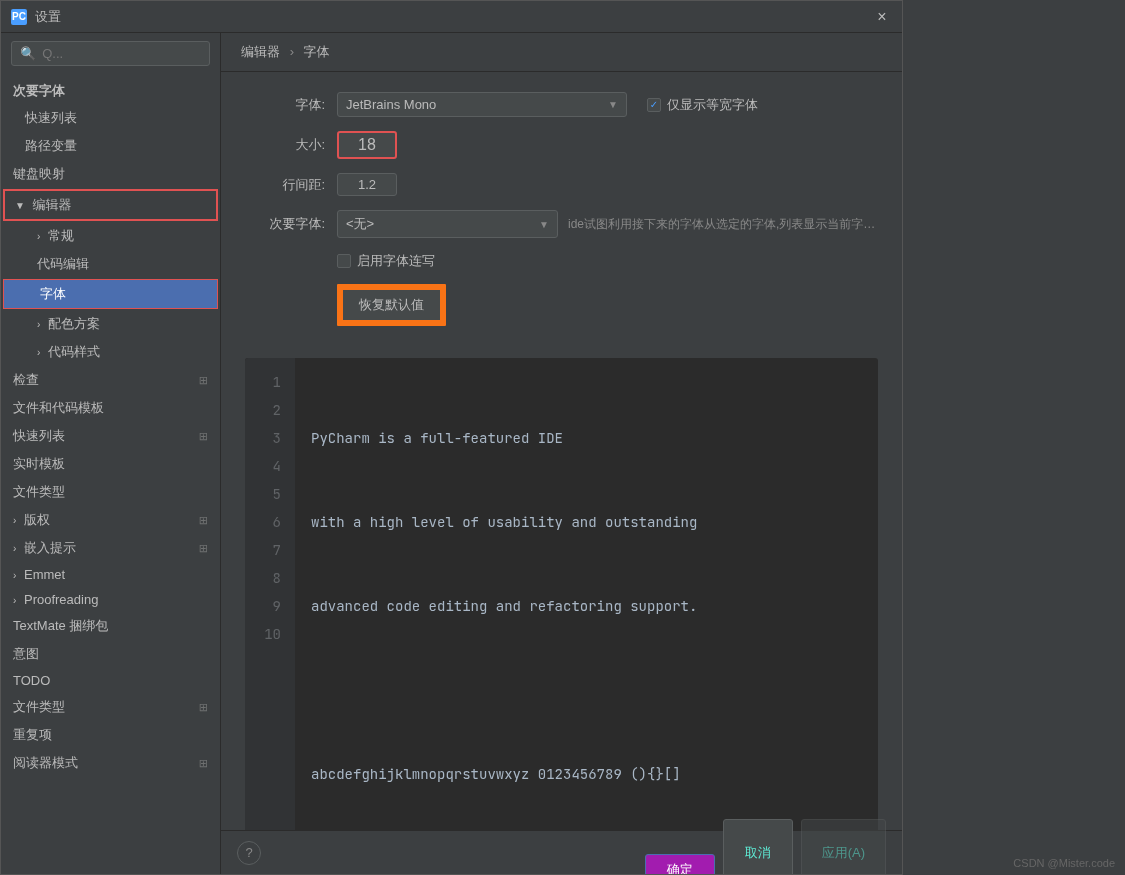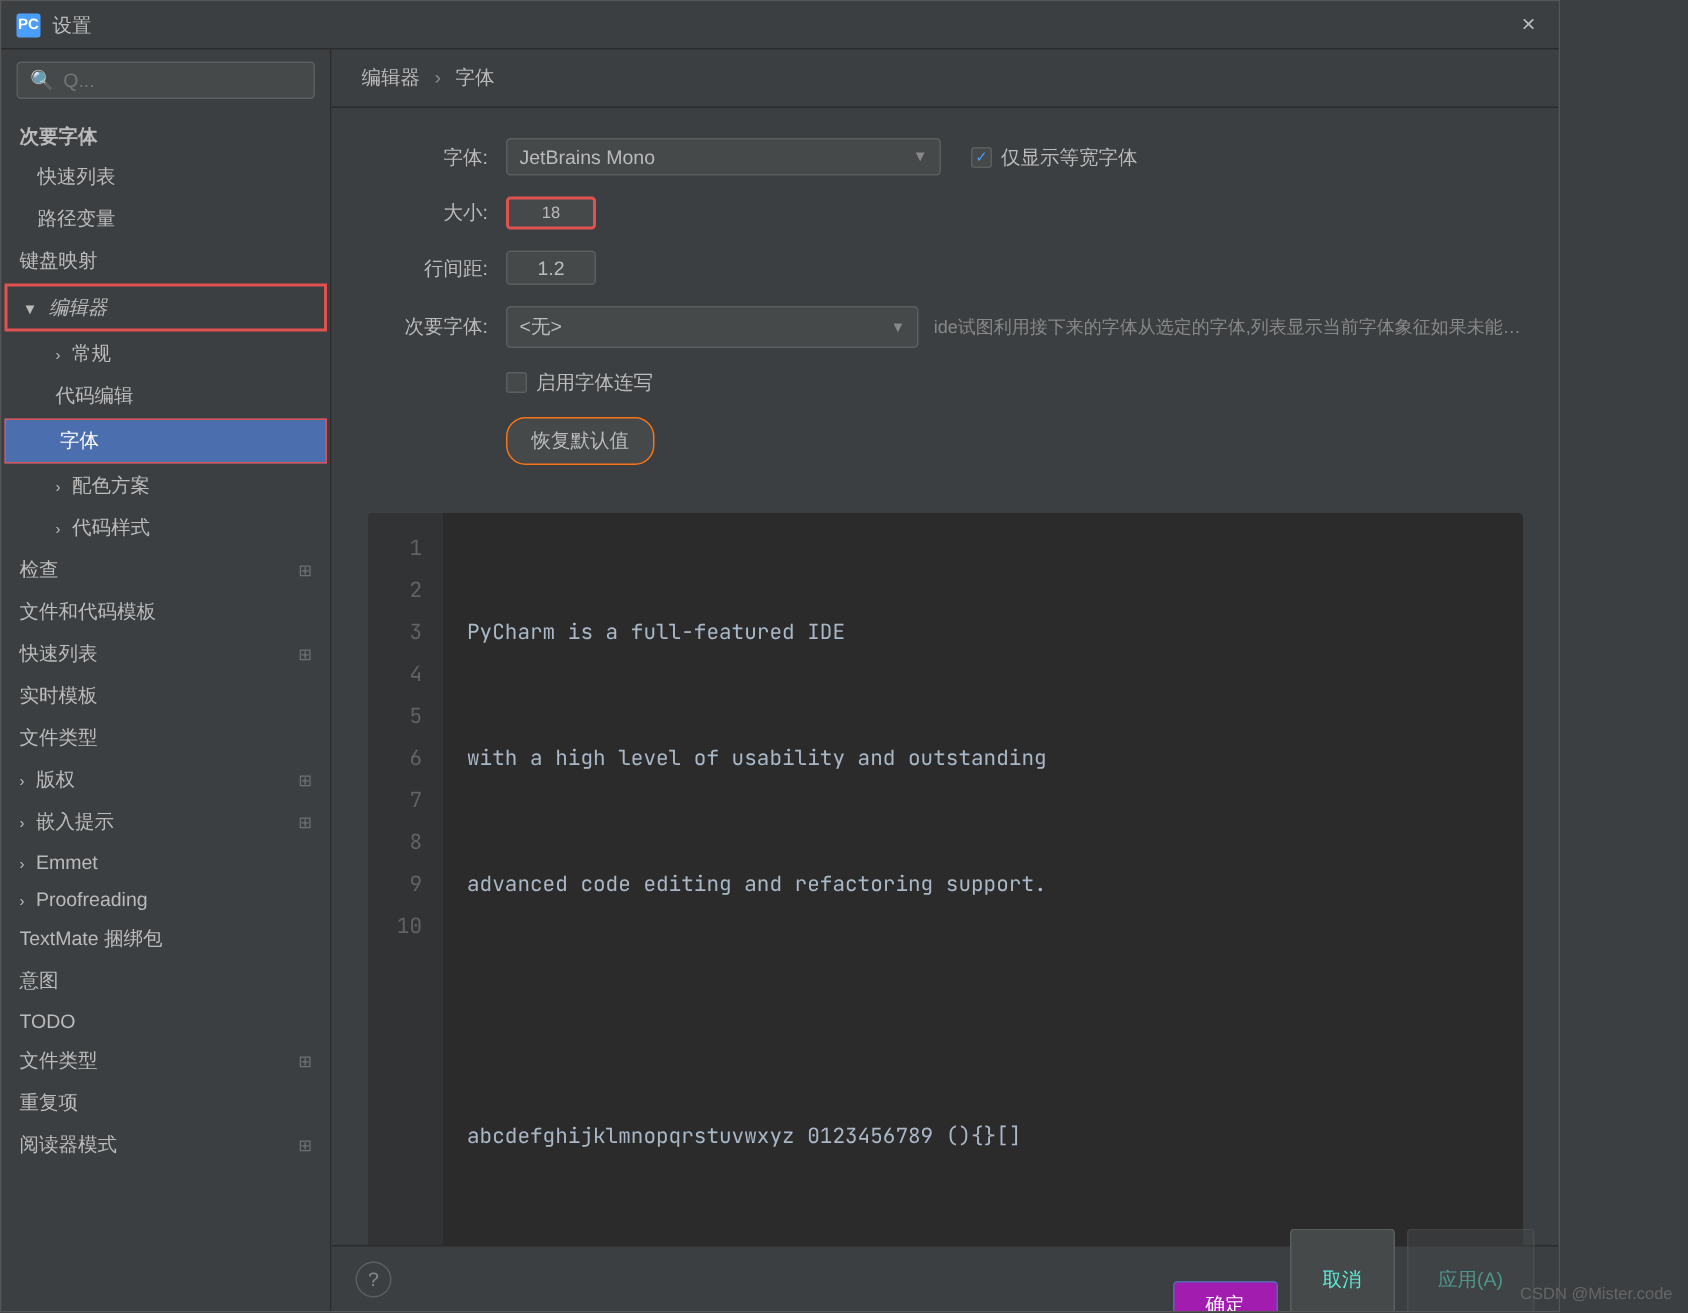--- a/index.html
+++ b/index.html
@@ -6,21 +6,21 @@
     body {
       font-family: "Microsoft YaHei", "PingFang SC", sans-serif;
       background: #3c3f41;
       color: #bbb;
       font-size: 13px;
       width: 1125px;
       height: 875px;
       overflow: hidden;
     }
     .window {
-      width: 1040px;
+      width: 903px;
       height: 875px;
       background: #3c3f41;
       display: flex;
       flex-direction: column;
       border: 1px solid #555;
     }
     .title-bar {
       background: #3c3f41;
       height: 32px;
       display: flex;
@@ -202,21 +202,21 @@
       color: #4a9eff;
       font-size: 10px;
     }
     .size-input {
       width: 60px;
       background: #45494a;
       border: 2px solid #e05252;
       border-radius: 3px;
       padding: 3px 8px;
       color: #bbb;
-      font-size: 11px;
+      font-size: 16px;
       text-align: center;
     }
     .line-input {
       width: 60px;
       background: #45494a;
       border: 1px solid #5a5e5f;
       border-radius: 3px;
       padding: 3px 8px;
       color: #bbb;
       font-size: 13px;
@@ -232,22 +232,22 @@
       white-space: nowrap;
     }
     .checkbox-label-row {
       display: flex;
       align-items: center;
       margin-bottom: 14px;
       padding-left: 92px;
     }
     .restore-btn {
       background: #45494a;
-      border: 1px solid #f97316;
-      border-radius: 13px;
+      border: 6px solid #f97316;
+      border-radius: 1px;
       padding: 6px 16px;
       color: #bbb;
       font-size: 13px;
       cursor: pointer;
       margin-bottom: 16px;
     }
     
     .code-preview {
       background: #2b2b2b;
       border-radius: 3px;
@@ -361,21 +361,21 @@
         <span style="margin-right:6px;color:#888;">🔍</span>
         <input type="text" placeholder="Q..." style="">
       </div>
 
       <div class="sidebar-section-label">次要字体</div>
 
       <div class="sidebar-item indent1">快速列表</div>
       <div class="sidebar-item indent1">路径变量</div>
       <div class="sidebar-item section">键盘映射</div>
 
-      <div class="sidebar-item section" style="border: 2px solid #e05252; padding-left:10px; margin: 1px 2px; font-style: italic;">
+      <div class="sidebar-item section" style="border: 2px solid #e05252; padding-left:10px; margin: 1px 2px;">
         <span class="sidebar-arrow">▼</span>
         <span>编辑器</span>
       </div>
 
       <div class="sidebar-item indent2">
         <span class="sidebar-arrow">›</span> 常规
       </div>
       <div class="sidebar-item indent2">代码编辑</div>
 
       <div class="sidebar-item indent2 selected" style="margin:1px 2px;">字体</div>

